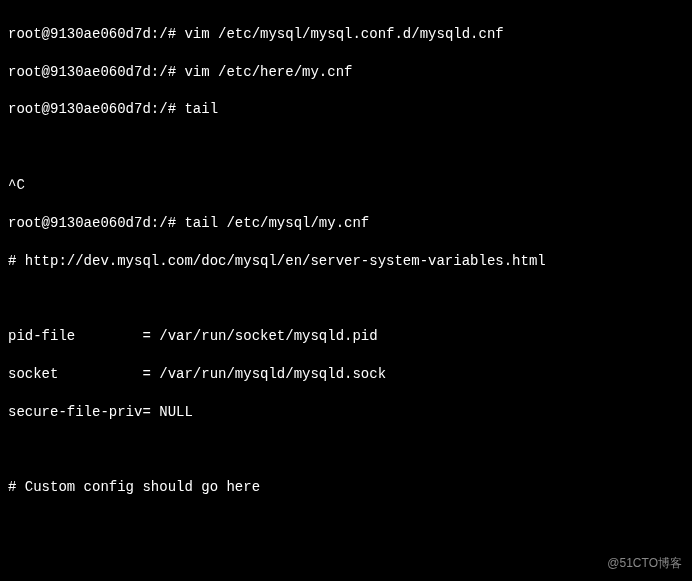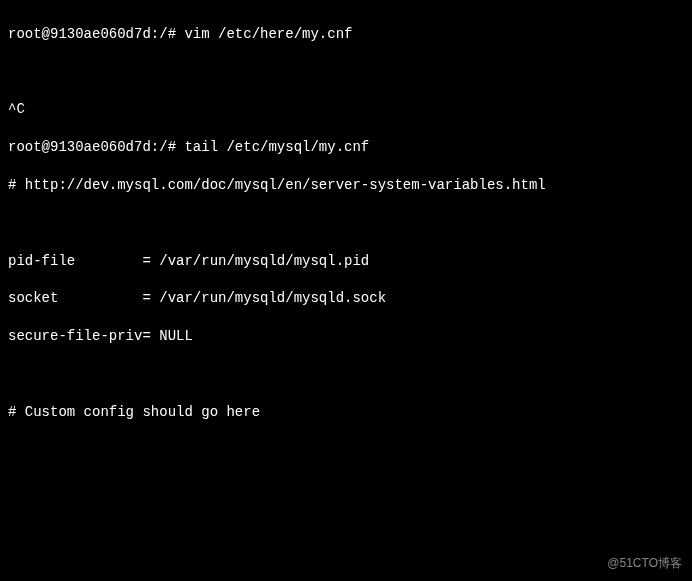--- a/index.html
+++ b/index.html
@@ -33,27 +33,29 @@
       color: #888;
       font-size: 12px;
       font-family: sans-serif;
       text-align: right;
     }
   </style>
 </head>
 <body>
 
 <div class="terminal">
+<span class="line"><span>root@9130ae060d7d:/#</span> <span>vim /etc/mysql/mysql.conf.d/mysqld.cnf</span></span>
 <span class="line"><span>root@9130ae060d7d:/#</span> <span>vim /etc/here/my.cnf</span></span>
+<span class="line"><span>root@9130ae060d7d:/#</span> <span>tail</span></span>
 <span class="line"> </span>
 <span class="line">^C</span>
 <span class="line"><span>root@9130ae060d7d:/#</span> <span>tail /etc/mysql/my.cnf</span></span>
 <span class="line"># http://dev.mysql.com/doc/mysql/en/server-system-variables.html</span>
 <span class="line"> </span>
-<span class="line">pid-file        = /var/run/mysqld/mysql.pid</span>
+<span class="line">pid-file        = /var/run/socket/mysqld.pid</span>
 <span class="line">socket          = /var/run/mysqld/mysqld.sock</span>
 <span class="line">secure-file-priv= NULL</span>
 <span class="line"> </span>
 <span class="line"># Custom config should go here</span>
 
 
 
 
 
 

